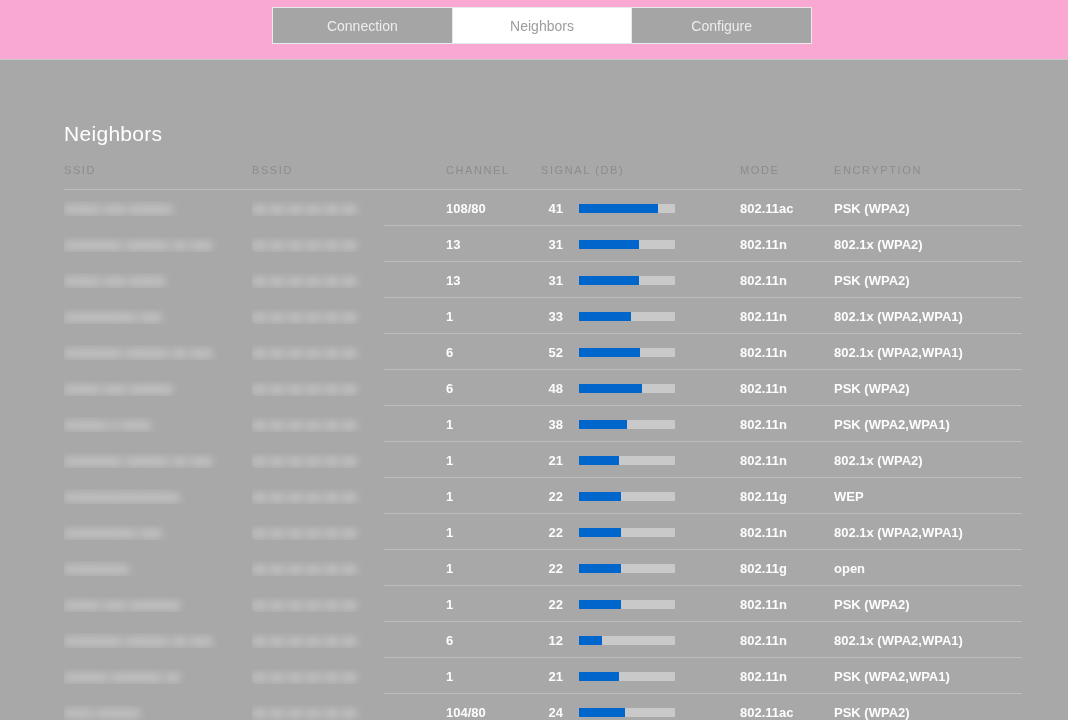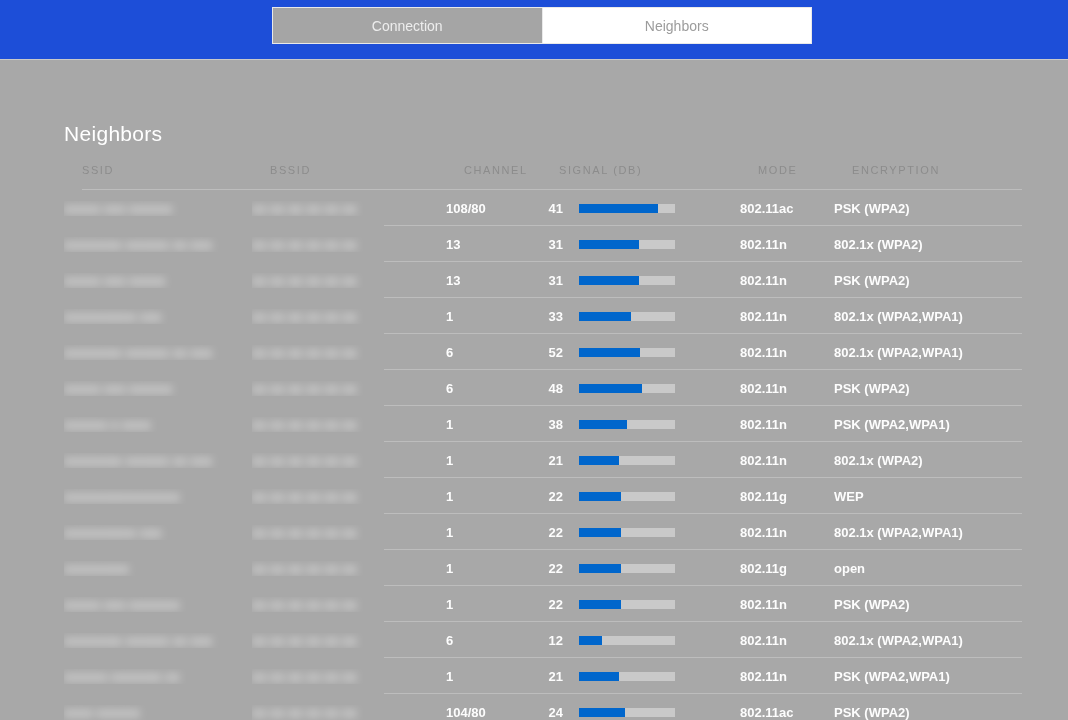--- a/index.html
+++ b/index.html
@@ -7,21 +7,21 @@
   body {
     font-family: "Liberation Sans", sans-serif;
     background: #a8a8a8;
     position: relative;
   }
 
   
   .topbar {
     position: absolute; top: 0; left: 0;
     width: 1068px; height: 60px;
-    background: #1d4ed8;
+    background: #f9a8d4;
     border-bottom: 1px solid #c9c9c9;
   }
   .tabgroup {
     position: absolute; left: 272px; top: 7px;
     width: 540px; height: 37px;
     display: flex;
     border: 1px solid #e9e9e9;
   }
   .tab {
     flex: 1 1 0;
@@ -56,21 +56,20 @@
   .table { width: 958px; }
   .grid-cols {
     display: grid;
     grid-template-columns: 188px 194px 95px 199px 94px 1fr;
     align-items: center;
   }
   .thead {
     margin-top: 18px;
     padding-bottom: 13px;
     border-bottom: 1px solid #bdbdbd;
-    margin-left: 18px;
   }
   .th {
     font-size: 11px;
     letter-spacing: 1.6px;
     color: #8c8c8c;
     text-transform: uppercase;
     white-space: nowrap;
   }
   .tr {
     position: relative;
@@ -115,20 +114,21 @@
     background: #0066cc;
   }
 </style>
 </head>
 <body>
 
 <div class="topbar">
   <div class="tabgroup">
     <div class="tab">Connection</div>
     <div class="tab active">Neighbors</div>
+    <div class="tab">Configure</div>
   </div>
 </div>
 
 <div class="content">
   <h1 class="page-title">Neighbors</h1>
 
   <div class="table">
     <div class="thead grid-cols">
       <div class="th">SSID</div>
       <div class="th">BSSID</div>

